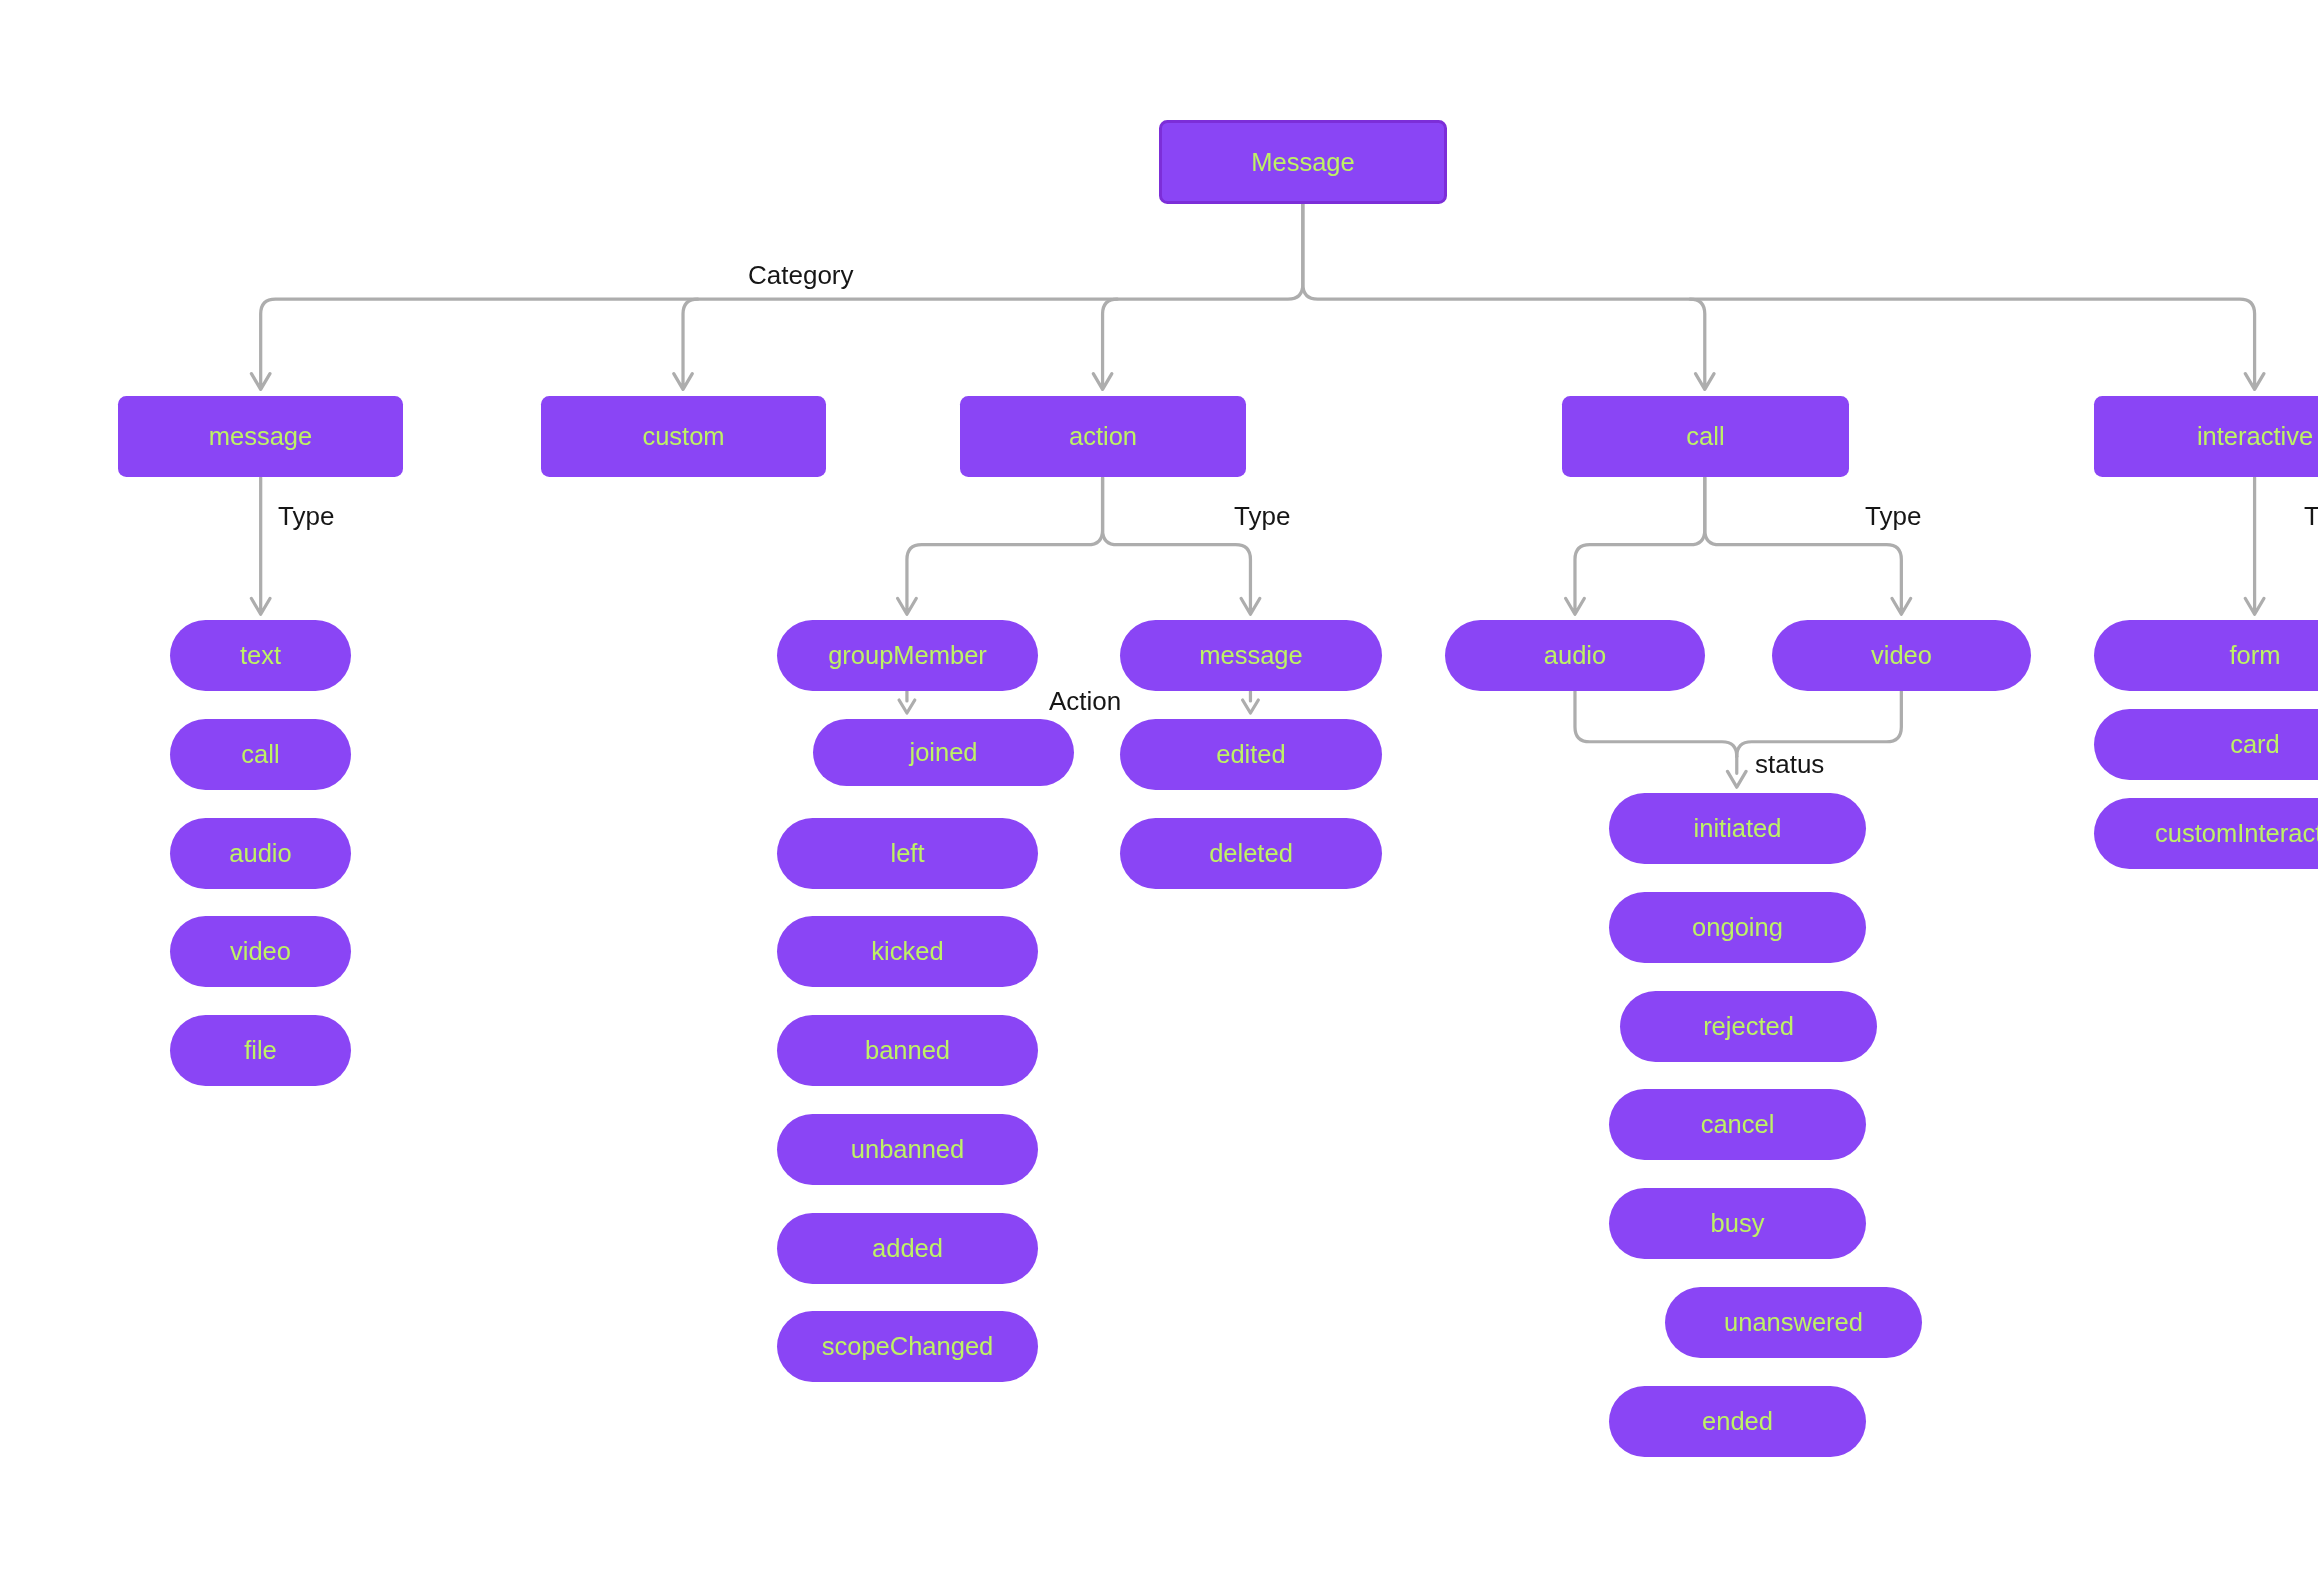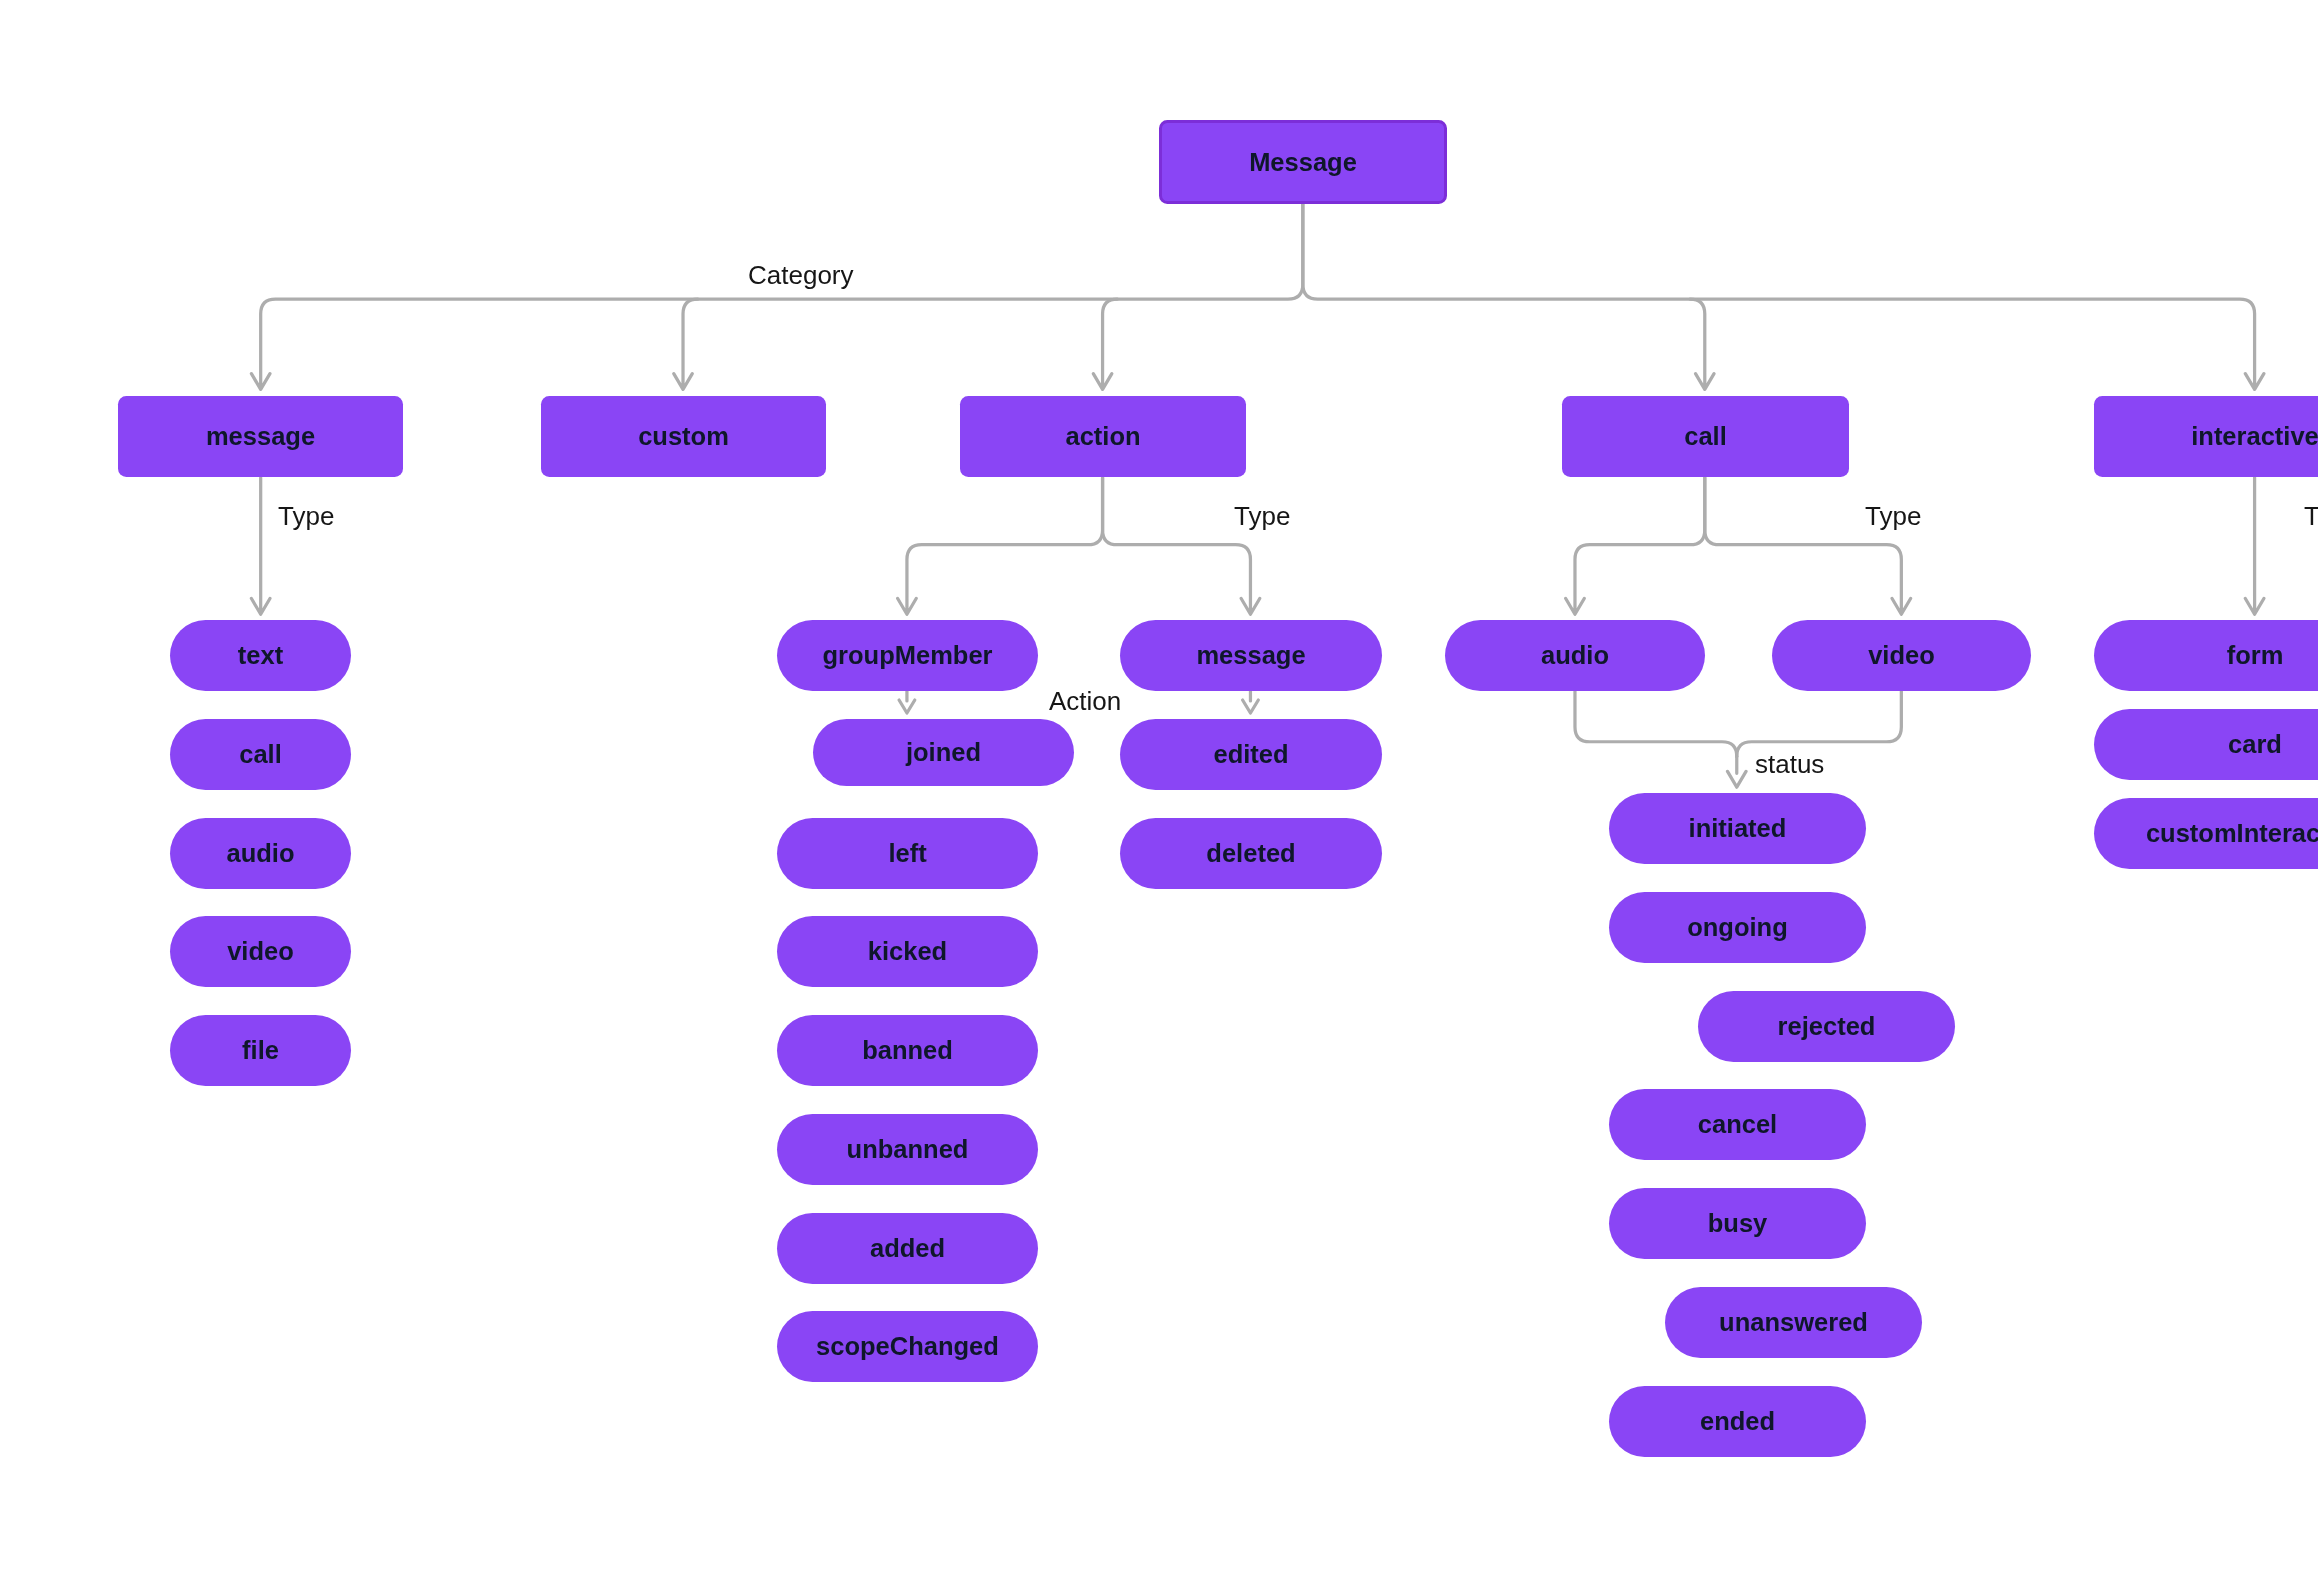--- a/index.html
+++ b/index.html
@@ -7,26 +7,26 @@
     position: relative;
     width: 2538px;
     height: 1579px;
     background: #ffffff;
     font-family: "Liberation Sans", sans-serif;
     overflow: hidden;
   }
   .node {
     position: absolute;
     background: #8A45F5;
-    color: #0f172a;
+    color: #bef264;
     display: flex;
     align-items: center;
     justify-content: center;
     font-size: 25.5px;
-    font-weight: 700;
+    font-weight: 400;
     box-sizing: border-box;
     white-space: nowrap;
   }
   .root {
     border: 3.7px solid #7C2ED8;
     border-radius: 8.3px;
   }
   .rect { border-radius: 8.3px; }
   .pill { border-radius: 36px; }
   .edge-label {
@@ -107,21 +107,21 @@
 
   <div class="node pill" style="left:1120px; top:620px; width:262px; height:71px;">message</div>
   <div class="node pill" style="left:1120px; top:719px; width:262px; height:71px;">edited</div>
   <div class="node pill" style="left:1120px; top:818px; width:262px; height:71px;">deleted</div>
 
   <div class="node pill" style="left:1445px; top:620px; width:260px; height:71px;">audio</div>
   <div class="node pill" style="left:1772px; top:620px; width:259px; height:71px;">video</div>
 
   <div class="node pill" style="left:1609px; top:793px; width:257px; height:71px;">initiated</div>
   <div class="node pill" style="left:1609px; top:892px; width:257px; height:71px;">ongoing</div>
-  <div class="node pill" style="left:1698px; top:991px; width:257px; height:71px;">rejected</div>
+  <div class="node pill" style="left:1620px; top:991px; width:257px; height:71px;">rejected</div>
   <div class="node pill" style="left:1609px; top:1089px; width:257px; height:71px;">cancel</div>
   <div class="node pill" style="left:1609px; top:1188px; width:257px; height:71px;">busy</div>
   <div class="node pill" style="left:1665px; top:1287px; width:257px; height:71px;">unanswered</div>
   <div class="node pill" style="left:1609px; top:1386px; width:257px; height:71px;">ended</div>
 
   <div class="node pill" style="left:2094px; top:620px; width:322px; height:71px;">form</div>
   <div class="node pill" style="left:2094px; top:709px; width:322px; height:71px;">card</div>
   <div class="node pill" style="left:2094px; top:798px; width:322px; height:71px;">customInteractive</div>
 
 </div>

